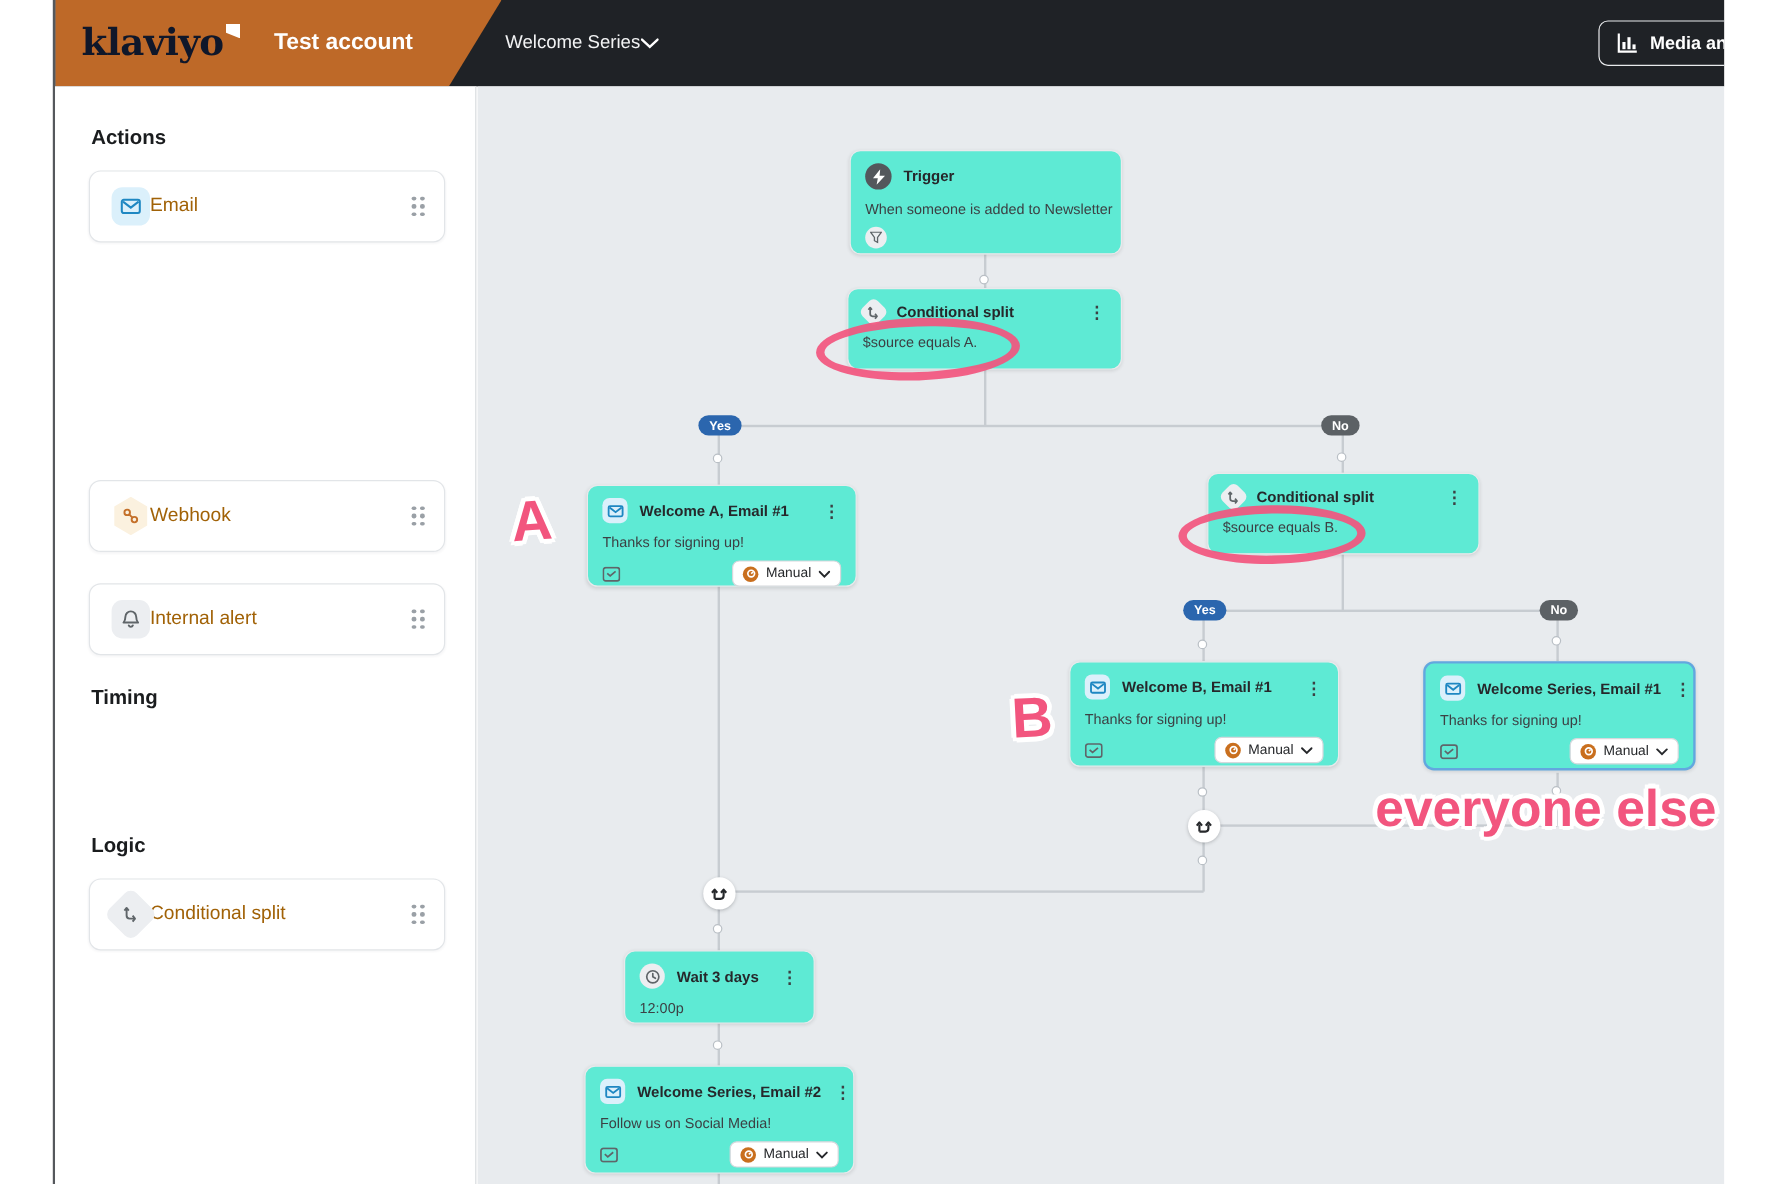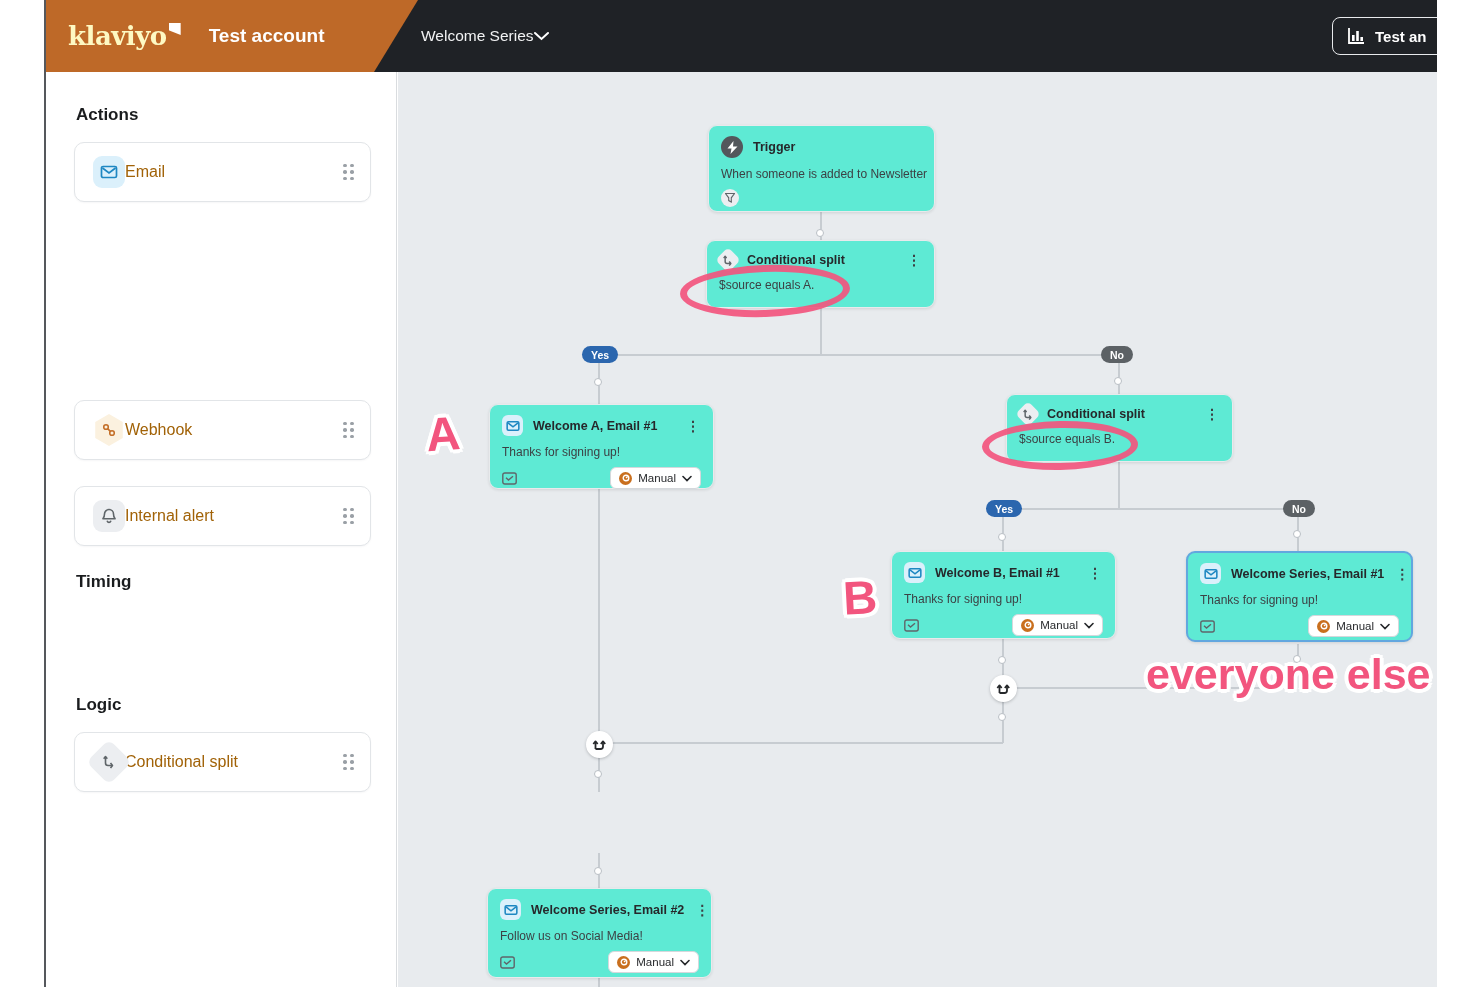--- a/index.html
+++ b/index.html
@@ -5,21 +5,21 @@
   * { margin:0; padding:0; box-sizing:border-box; }
   html,body { width:1480px; height:987px; background:#ffffff; overflow:hidden;
               font-family:"Liberation Sans", sans-serif; }
   #app { position:absolute; left:46px; top:0; width:1391px; height:987px; overflow:hidden; background:#fff; }
   #left-border { position:absolute; left:44px; top:0; width:2px; height:987px; background:#55585c; }
 
   
   .topbar { position:absolute; left:0; top:0; width:100%; height:72px; background:#1f2226; }
   .brand { position:absolute; left:0; top:0; width:372px; height:72px; background:#be6928;
            clip-path:polygon(0 0,100% 0,calc(100% - 44px) 100%,0 100%); display:flex; align-items:center; }
-  .logo { font-family:"DejaVu Serif", serif; font-weight:600; color:#fef9c3; font-size:26px;
+  .logo { font-family:"DejaVu Serif", serif; font-weight:600; color:#0f172a; font-size:31px;
           letter-spacing:-0.5px; margin-left:22px; position:relative; }
   .logo-flag { position:absolute; right:-14px; top:2px; width:12px; height:12px; background:#fff;
                clip-path:polygon(0 0,100% 0,100% 100%,0 60%); }
   .account { color:#fff; font-weight:700; font-size:19px; margin-left:42px; }
   .flow-picker { position:absolute; left:375px; top:0; height:72px; display:flex; align-items:center;
                  color:#f2f3f4; font-size:15.5px; cursor:pointer; }
   .show-btn { position:absolute; left:1286px; top:17px; height:38px; width:170px; border:1.5px solid #e8eaec;
               border-radius:8px; display:flex; align-items:center; gap:9px; padding:0 13px;
               color:#fff; font-size:15px; font-weight:600; background:transparent; }
 
@@ -107,21 +107,21 @@
           <polyline points="1,2 7.5,8 14,2" fill="none" stroke="#fff" stroke-width="2" stroke-linecap="round"></polyline>
         </svg>
     </div>
     <div class="show-btn">
       <svg width="20" height="20" viewBox="0 0 20 20">
         <path d="M3 2 v15 h15" fill="none" stroke="#fff" stroke-width="1.8"></path>
         <rect x="6" y="9" width="2.6" height="6" fill="#fff"></rect>
         <rect x="10.2" y="5" width="2.6" height="10" fill="#fff"></rect>
         <rect x="14.4" y="11" width="2.6" height="4" fill="#fff"></rect>
       </svg>
-      <span>Test an</span>
+      <span>Media an</span>
     </div>
   </div>
 
   <div class="sidebar">
     <div class="side-h" style="top:33px">Actions</div>
 
     <div class="side-card" style="top:70px">
       <span class="si sq-blue">
         <svg width="18" height="18" viewBox="0 0 18 18">
             <rect x="1.5" y="3.5" width="15" height="11" rx="1.6" fill="none" stroke="#1e87c2" stroke-width="1.7"></rect>
@@ -393,20 +393,33 @@
             </svg>
         </span>
         <span>Manual</span>
         <svg width="10" height="7" viewBox="0 0 10 7">
             <polyline points="1,1.5 5,5.5 9,1.5" fill="none" stroke="#26282b" stroke-width="1.6" stroke-linecap="round"></polyline>
           </svg>
       </span>
     </div>
   </div>
 
+  <div class="node" style="left:474px;top:792px;width:159px;height:61px">
+    <div class="nh">
+      <span class="nicon gray">
+        <svg width="14" height="14" viewBox="0 0 18 18">
+            <circle cx="9" cy="9" r="6.5" fill="none" stroke="#5f6569" stroke-width="1.8"></circle>
+            <polyline points="9,5.5 9,9 11.8,10.6" fill="none" stroke="#5f6569" stroke-width="1.8" stroke-linecap="round"></polyline>
+          </svg>
+      </span>
+      <span class="ntitle">Wait 3 days</span>
+      <span class="kebab"></span>
+    </div>
+    <div class="nbody">12:00p</div>
+  </div>
 
   <div class="node" style="left:441px;top:888px;width:225px;height:90px">
     <div class="nh">
       <span class="nicon blue">
         <svg width="14" height="14" viewBox="0 0 18 18">
             <rect x="1.5" y="3.5" width="15" height="11" rx="1.6" fill="none" stroke="#1e87c2" stroke-width="2"></rect>
             <polyline points="2.5,5 9,10 15.5,5" fill="none" stroke="#1e87c2" stroke-width="2"></polyline>
           </svg>
       </span>
       <span class="ntitle">Welcome Series, Email #2</span>

